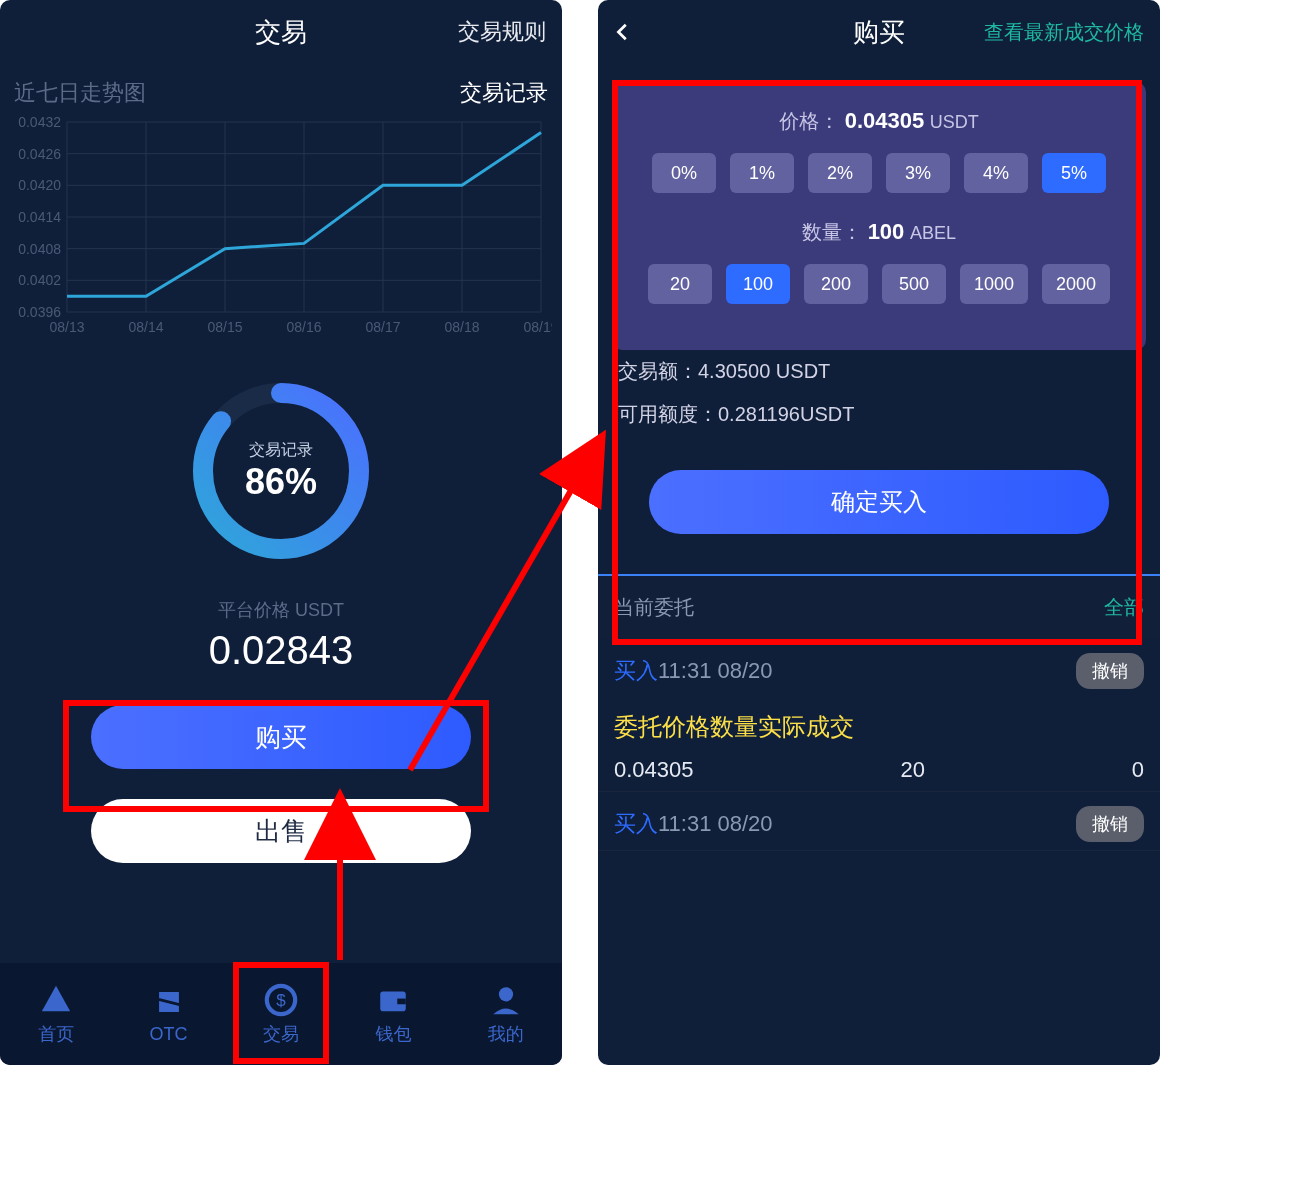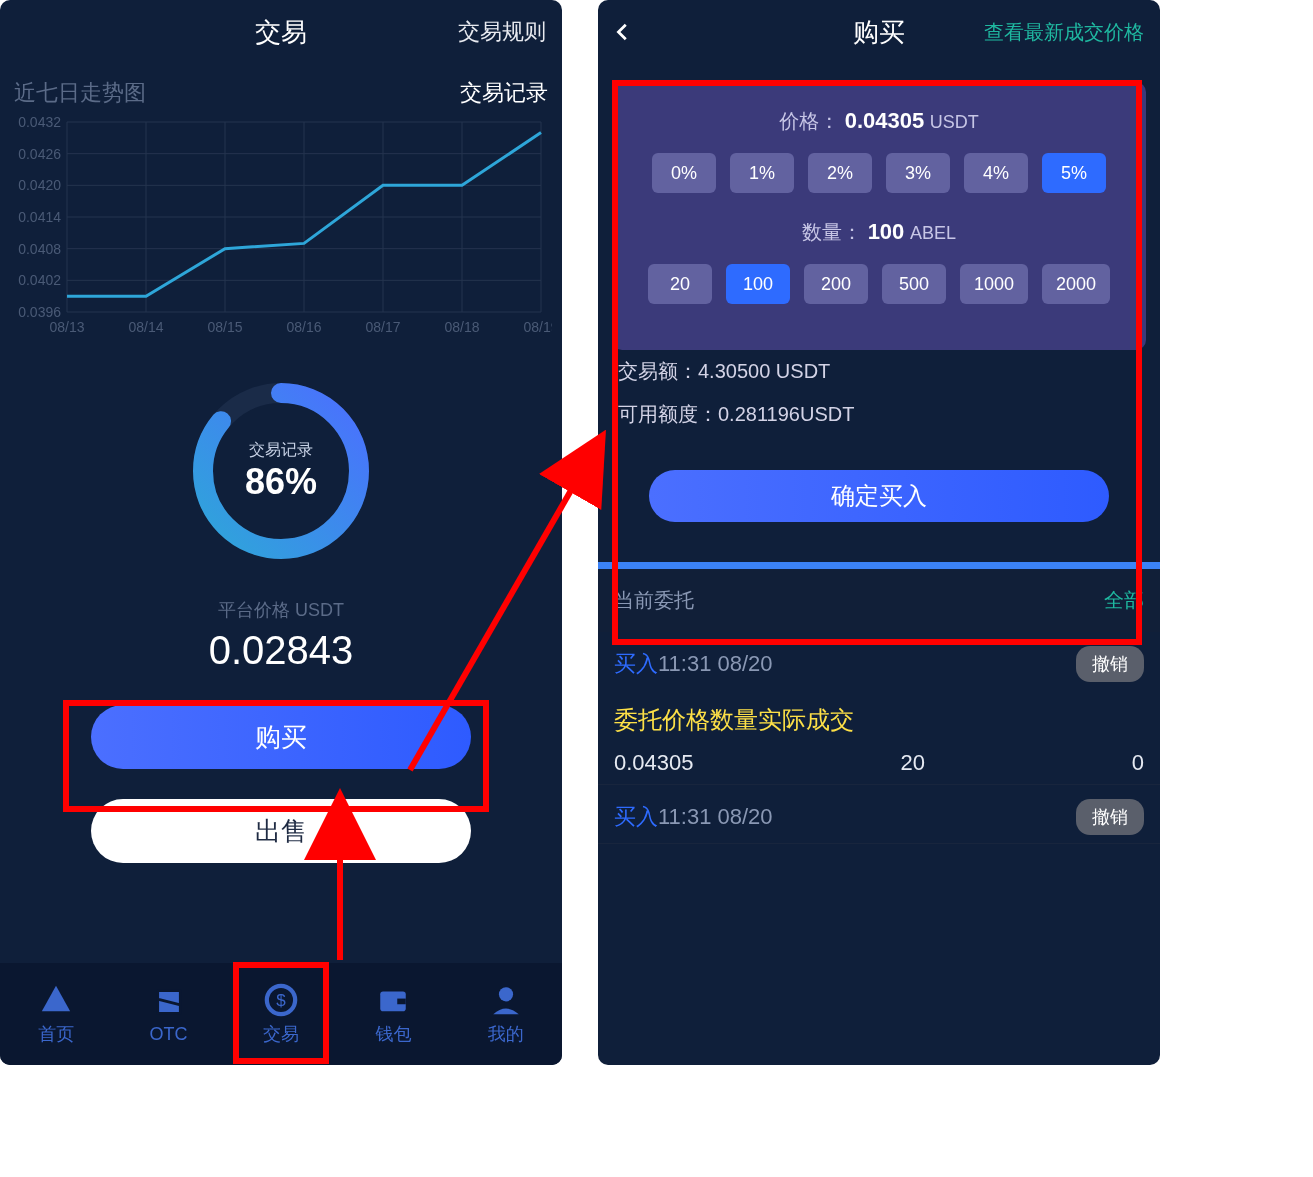--- a/index.html
+++ b/index.html
@@ -163,32 +163,32 @@
   .info-line {
     color: #d3d3e6;
     font-size: 20px;
     padding: 8px 20px;
   }
 
   .confirm-btn {
     display: block;
     margin: 34px auto 4px;
     width: 460px;
-    height: 52px;
+    height: 64px;
     border-radius: 32px;
     background: linear-gradient(90deg, #4b6fff 0%, #2e5bff 100%);
     color: #fff;
     font-size: 24px;
     border: none;
     cursor: pointer;
   }
 
   .order-list {
     margin-top: 40px;
-    border-top: 7px solid #3b82f6;
+    border-top: 2px solid #3b82f6;
   }
   .order-list-header {
     display: flex;
     justify-content: space-between;
     align-items: center;
     padding: 18px 16px;
     background: #111f38;
     color: #8a98b4;
     font-size: 20px;
   }

